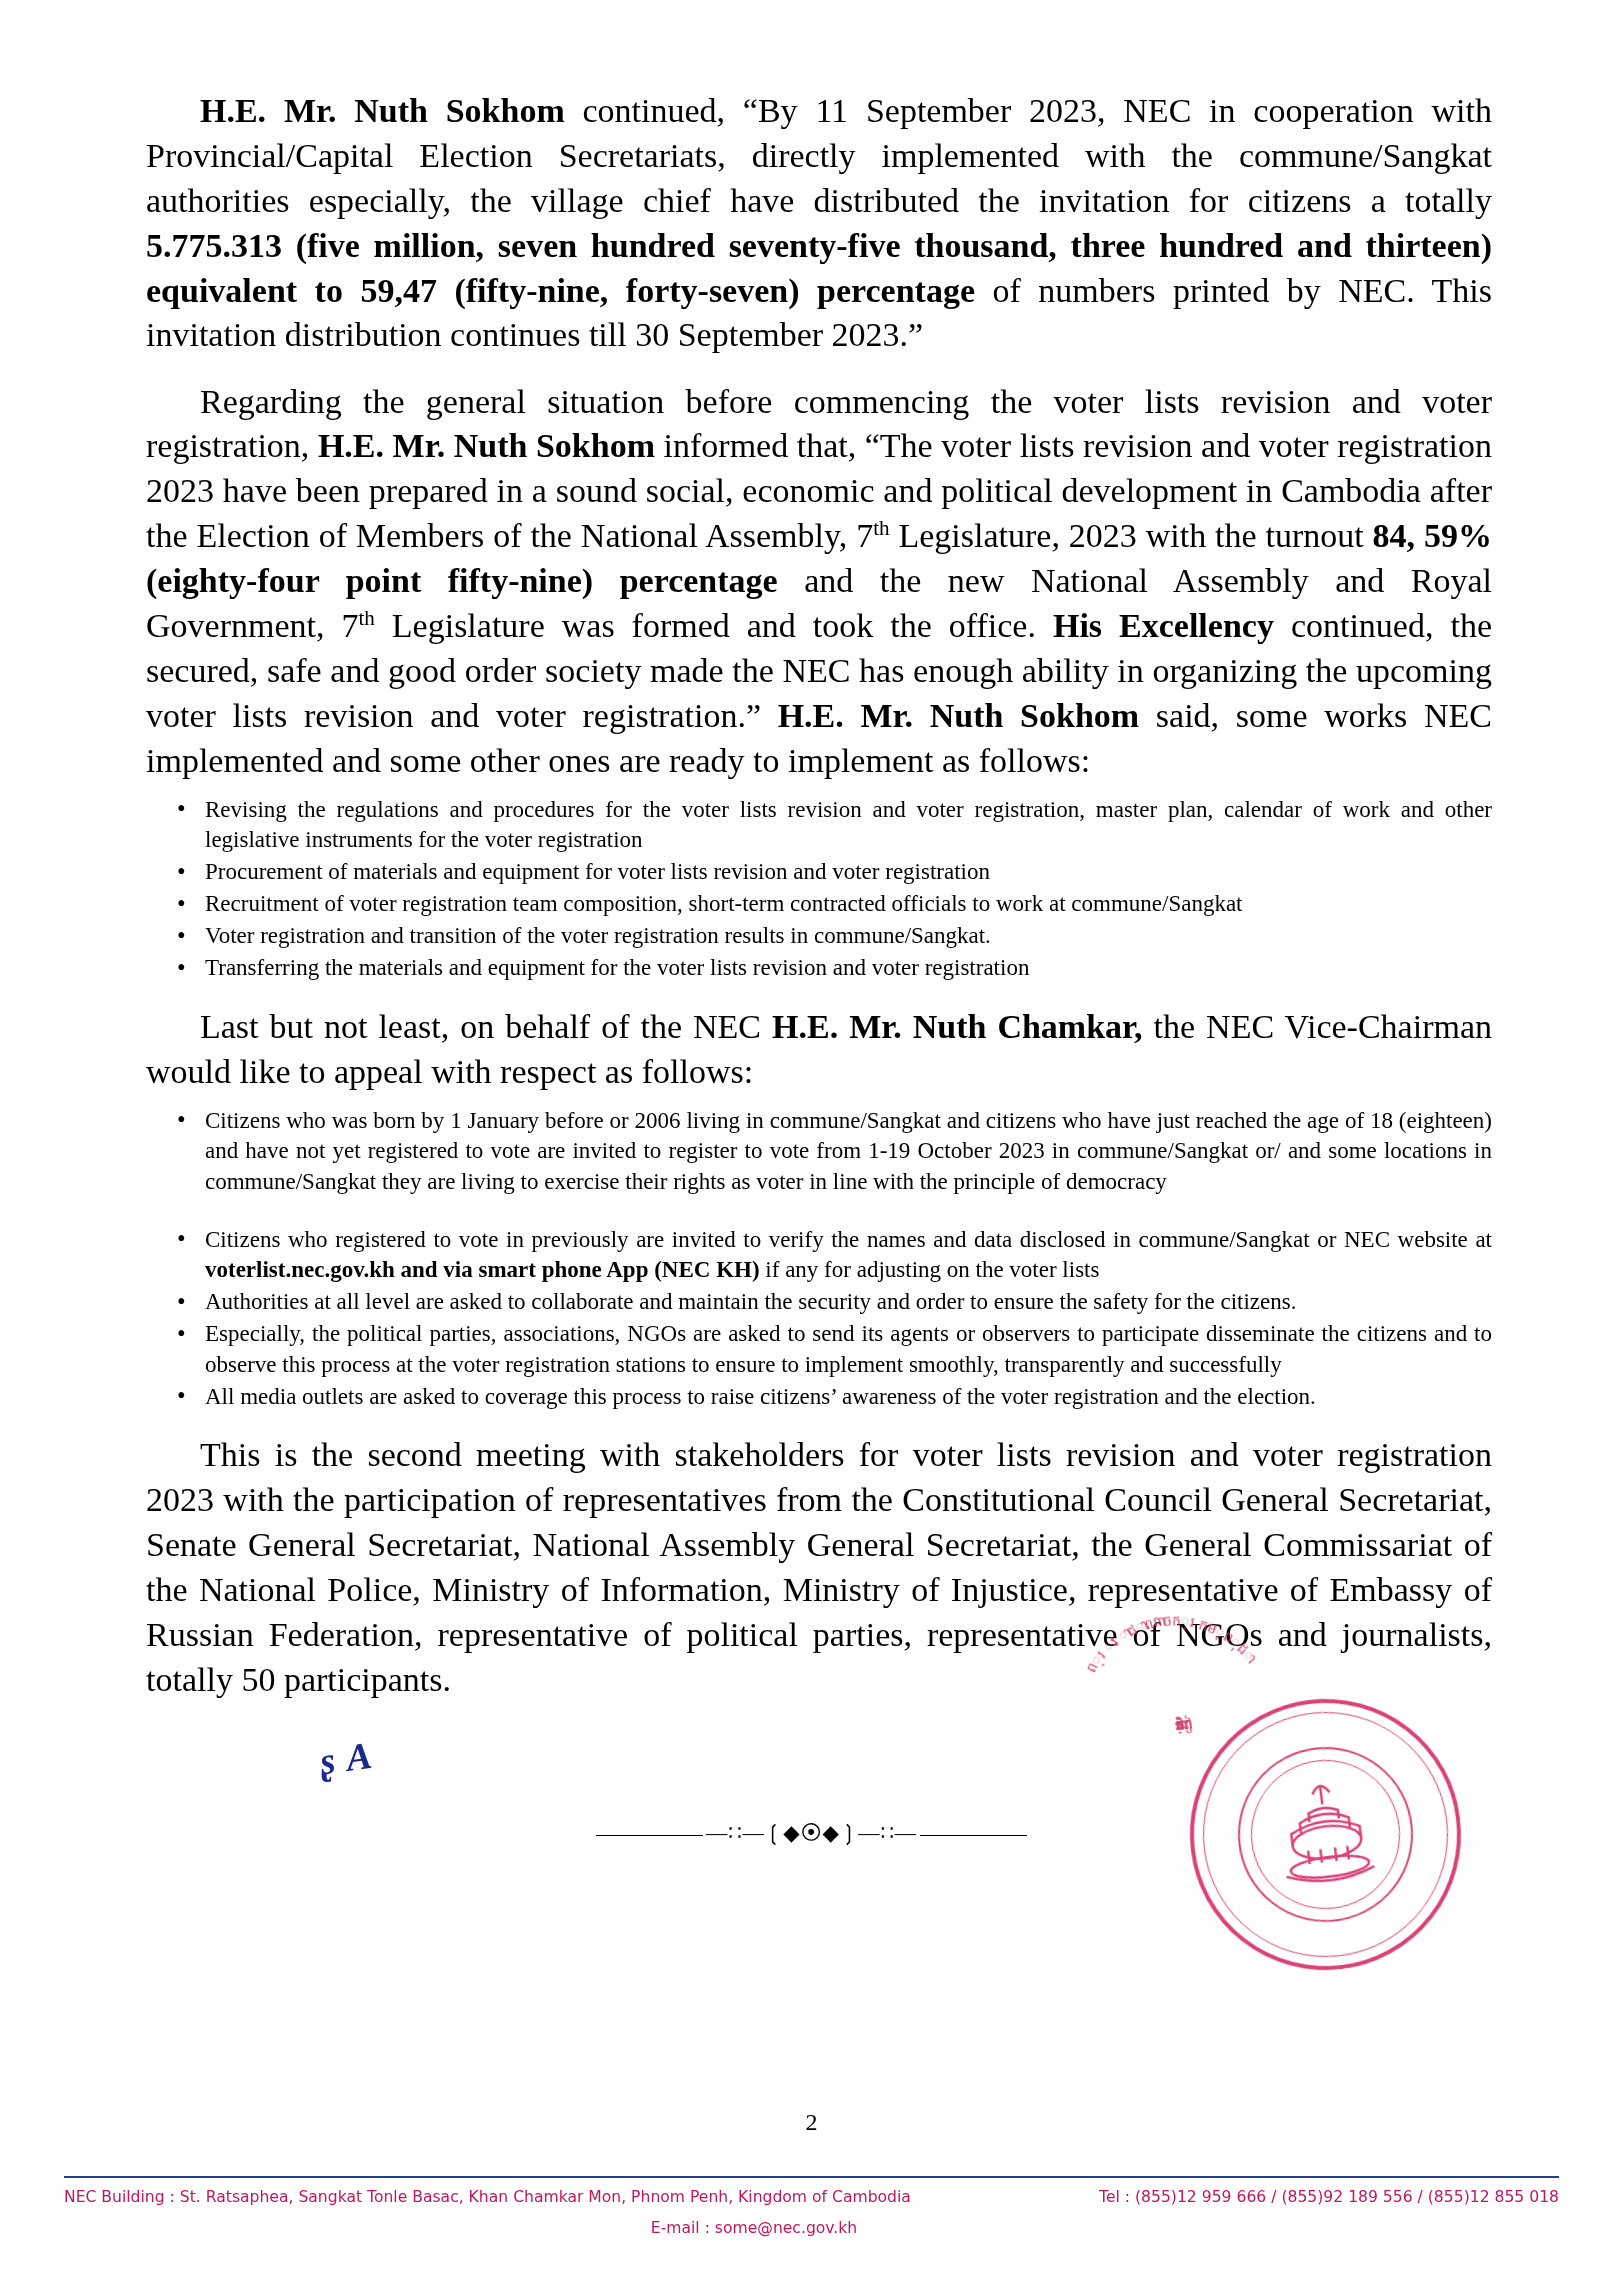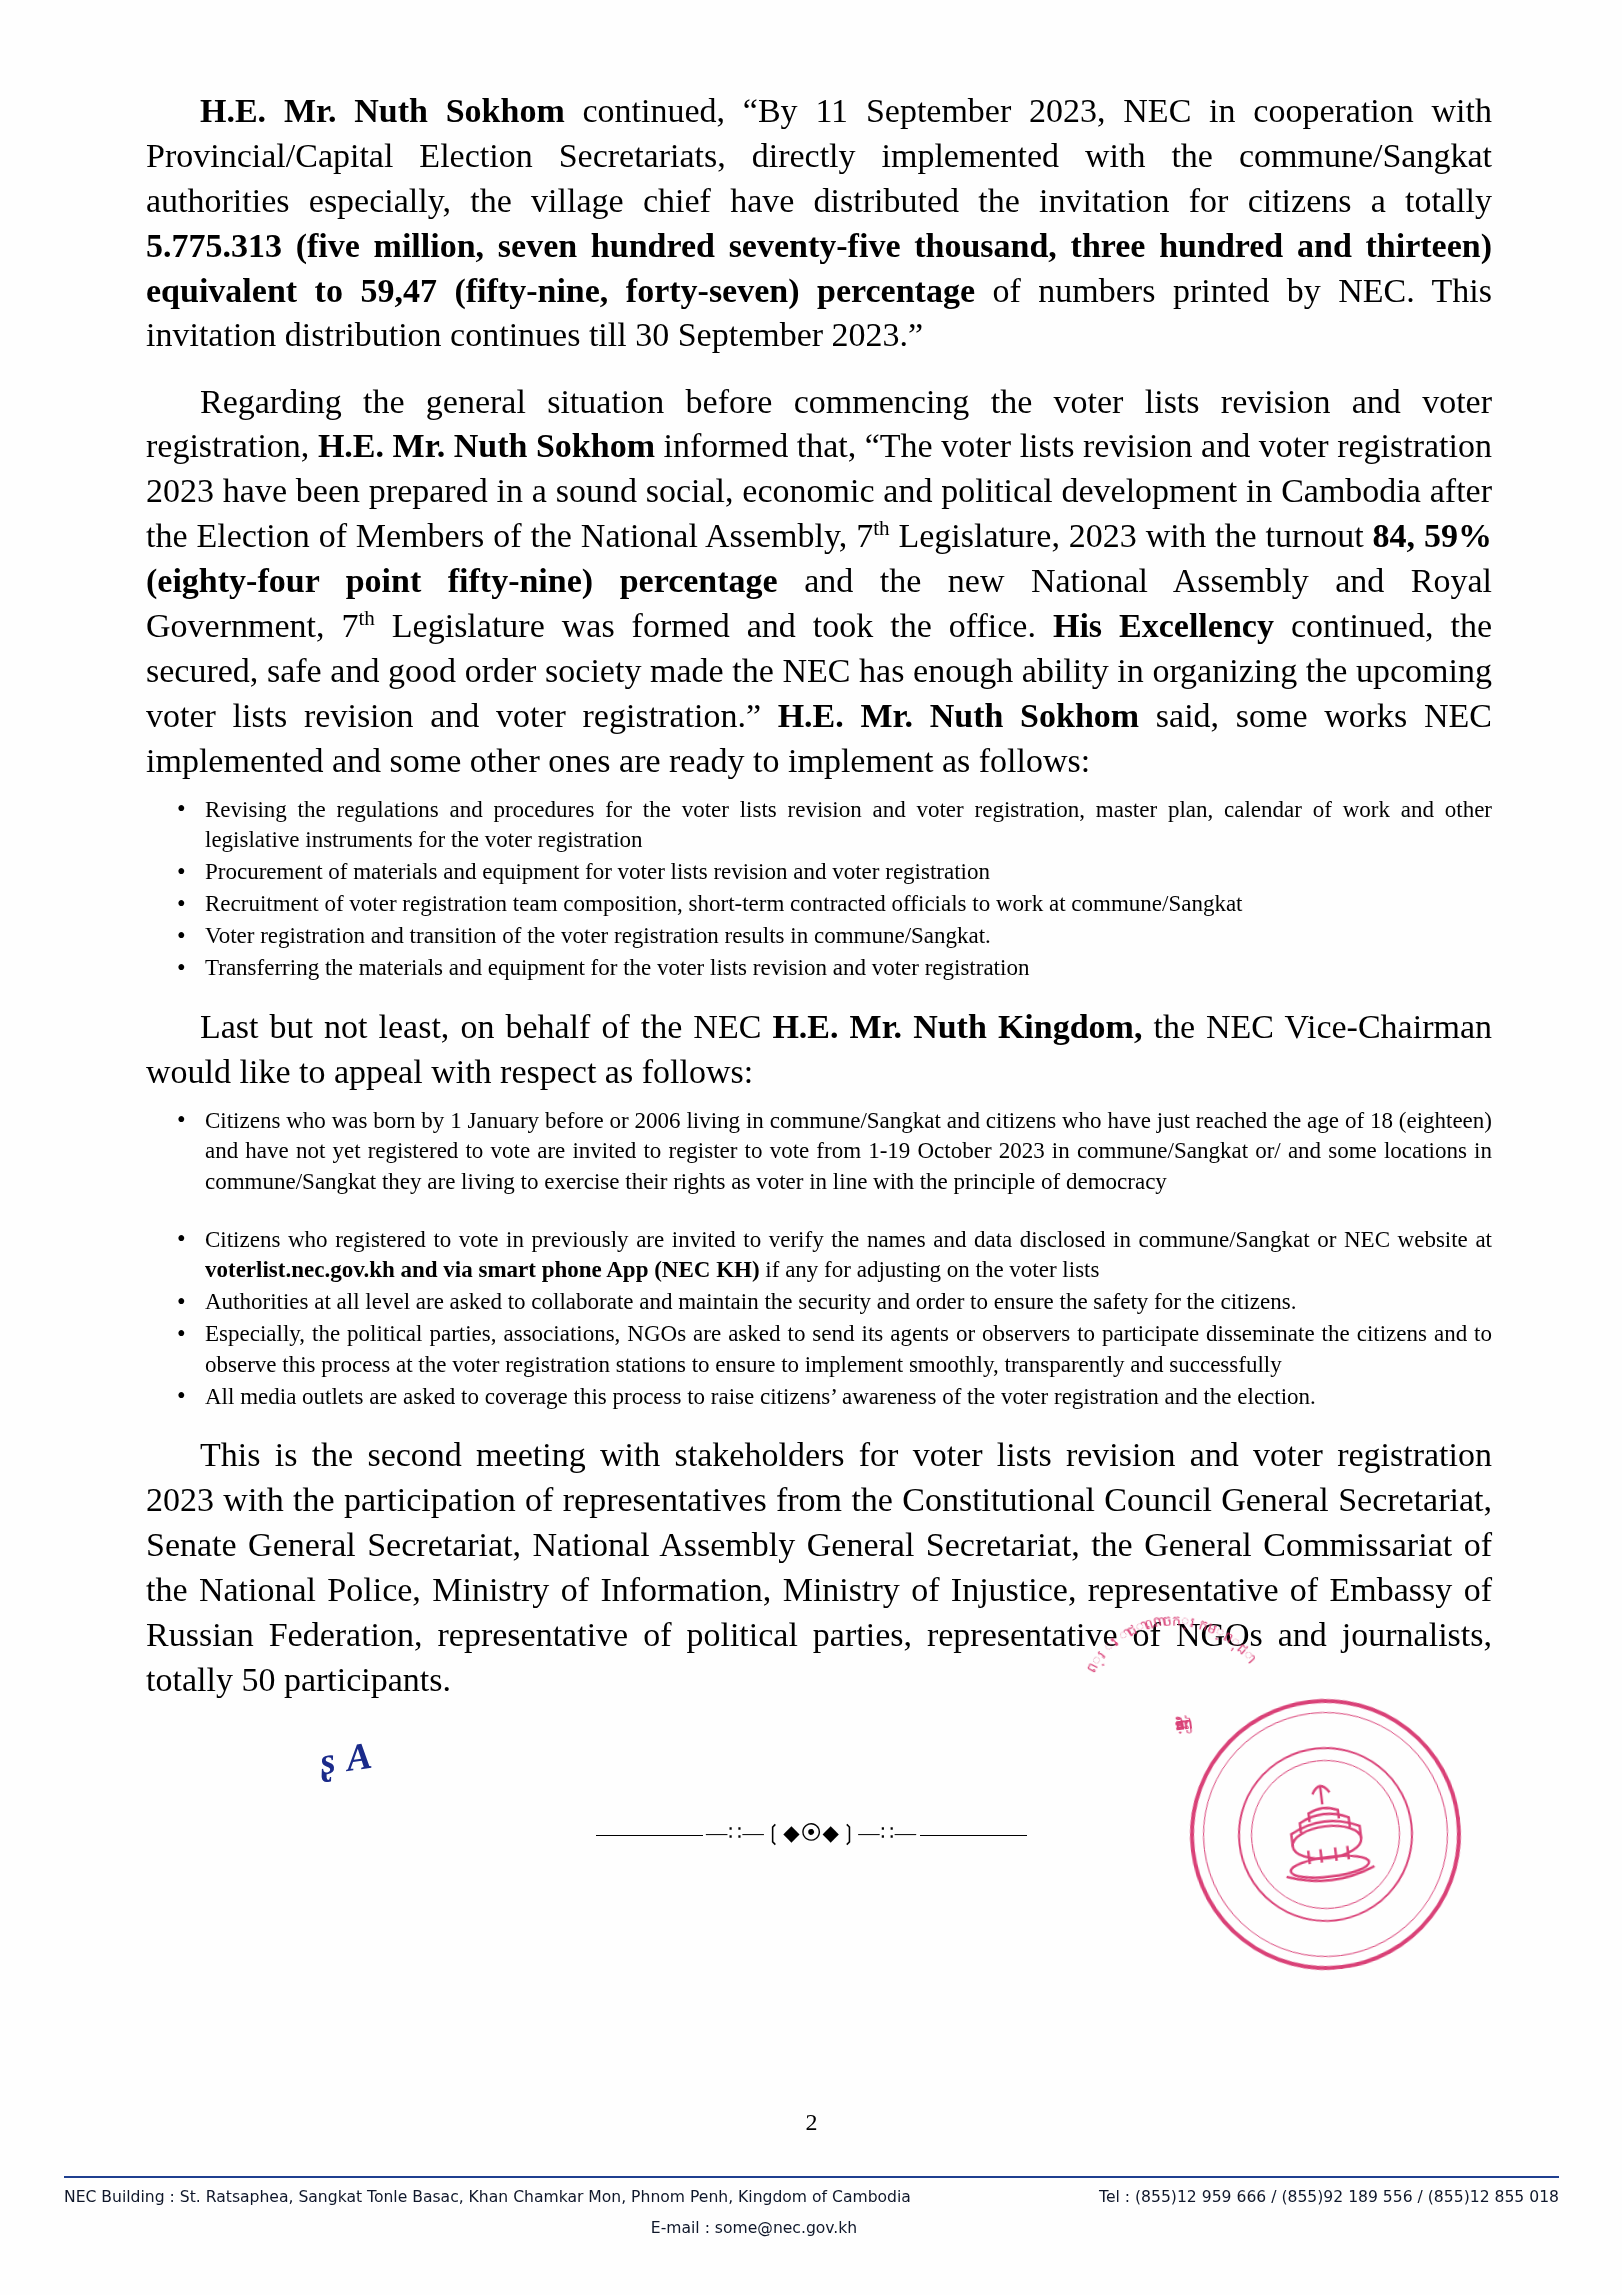--- a/index.html
+++ b/index.html
@@ -159,21 +159,21 @@
     height: 1.6px;
     background: #1f3f8f;
   }
   .footer {
     position: absolute;
     left: 64px;
     right: 64px;
     top: 2188px;
     font-family: "DejaVu Sans", sans-serif;
     font-size: 15.6px;
-    color: #0f172a;
+    color: #be185d;
   }
   .footer .row1 {
     display: flex;
     justify-content: space-between;
     align-items: baseline;
   }
   .footer .row2 {
     text-align: center;
     margin-top: 13px;
     padding-right: 115px;
@@ -190,21 +190,21 @@
     <p class="para" id="p2"><span class="indent"></span><span>Regarding the general situation before commencing the voter lists revision and voter registration, </span><span class="b">H.E. Mr. Nuth Sokhom</span><span> informed that, “The voter lists revision and voter registration 2023 have been prepared in a sound social, economic and political development in Cambodia after the Election of Members of the National Assembly, 7</span><sup>th</sup><span> Legislature, 2023 with the turnout </span><span class="b">84, 59% (eighty-four point fifty-nine) percentage</span><span> and the new National Assembly and Royal Government, 7</span><sup>th</sup><span> Legislature was formed and took the office. </span><span class="b">His Excellency</span><span> continued, the secured, safe and good order society made the NEC has enough ability in organizing the upcoming voter lists revision and voter registration.” </span><span class="b">H.E. Mr. Nuth Sokhom</span><span> said, some works NEC implemented and some other ones are ready to implement as follows:</span></p>
 
     <ul class="bullets" id="bul1">
         <li>Revising the regulations and procedures for the voter lists revision and voter registration, master plan, calendar of work and other legislative instruments for the voter registration</li>
         <li>Procurement of materials and equipment for voter lists revision and voter registration</li>
         <li>Recruitment of  voter registration team composition, short-term contracted officials to work at commune/Sangkat</li>
         <li>Voter registration and transition of the voter registration results in commune/Sangkat.</li>
         <li>Transferring the materials and equipment for the voter lists revision and voter registration</li>
       </ul>
 
-    <p class="para" style="margin-top:21.3px" id="pappeal"><span class="indent"></span><span>Last but not least, on behalf of the NEC </span><span class="b">H.E. Mr. Nuth Kingdom,</span><span> the NEC Vice-Chairman would like to appeal with respect as follows:</span></p>
+    <p class="para" style="margin-top:21.3px" id="pappeal"><span class="indent"></span><span>Last but not least, on behalf of the NEC </span><span class="b">H.E. Mr. Nuth Chamkar,</span><span> the NEC Vice-Chairman would like to appeal with respect as follows:</span></p>
 
     <ul class="bullets spaced" id="bul2">
         <li><span>Citizens who was born by 1 January before or 2006 living in commune/Sangkat and citizens who have just reached the age of 18 (eighteen) and have not yet registered to vote are invited  to register to vote from 1-19 October 2023 in commune/Sangkat or/ and some locations in commune/Sangkat they are living to exercise their rights as voter in line with the principle of democracy</span></li>
         <li class="tight"><span>Citizens who registered to vote in previously are invited to verify the names and data disclosed in commune/Sangkat or NEC website at </span><span class="b">voterlist.nec.gov.kh and via smart phone App (NEC KH)</span><span> if any for adjusting on the voter lists</span></li>
         <li class="tight"><span>Authorities at all level are asked to collaborate and maintain the security and order to ensure the safety for the citizens.</span></li>
         <li class="tight"><span>Especially, the political parties, associations, NGOs are asked to send its agents or observers to participate disseminate the citizens and to observe this process at the voter registration stations to ensure to implement smoothly, transparently and successfully</span></li>
         <li class="tight"><span>All media outlets are asked to coverage this process to raise citizens’ awareness of the voter registration and the election.</span></li>
       </ul>
 
     <p class="para" style="margin-top:21.3px" id="pclose"><span class="indent"></span><span>This is the second meeting with stakeholders for voter lists revision and voter registration 2023 with the participation of representatives from the Constitutional Council General Secretariat, Senate General Secretariat, National Assembly General Secretariat, the General Commissariat of the National Police, Ministry of Information, Ministry of Injustice, representative of Embassy of Russian Federation, representative of political parties, representative of NGOs and journalists, totally 50 participants.</span></p>

